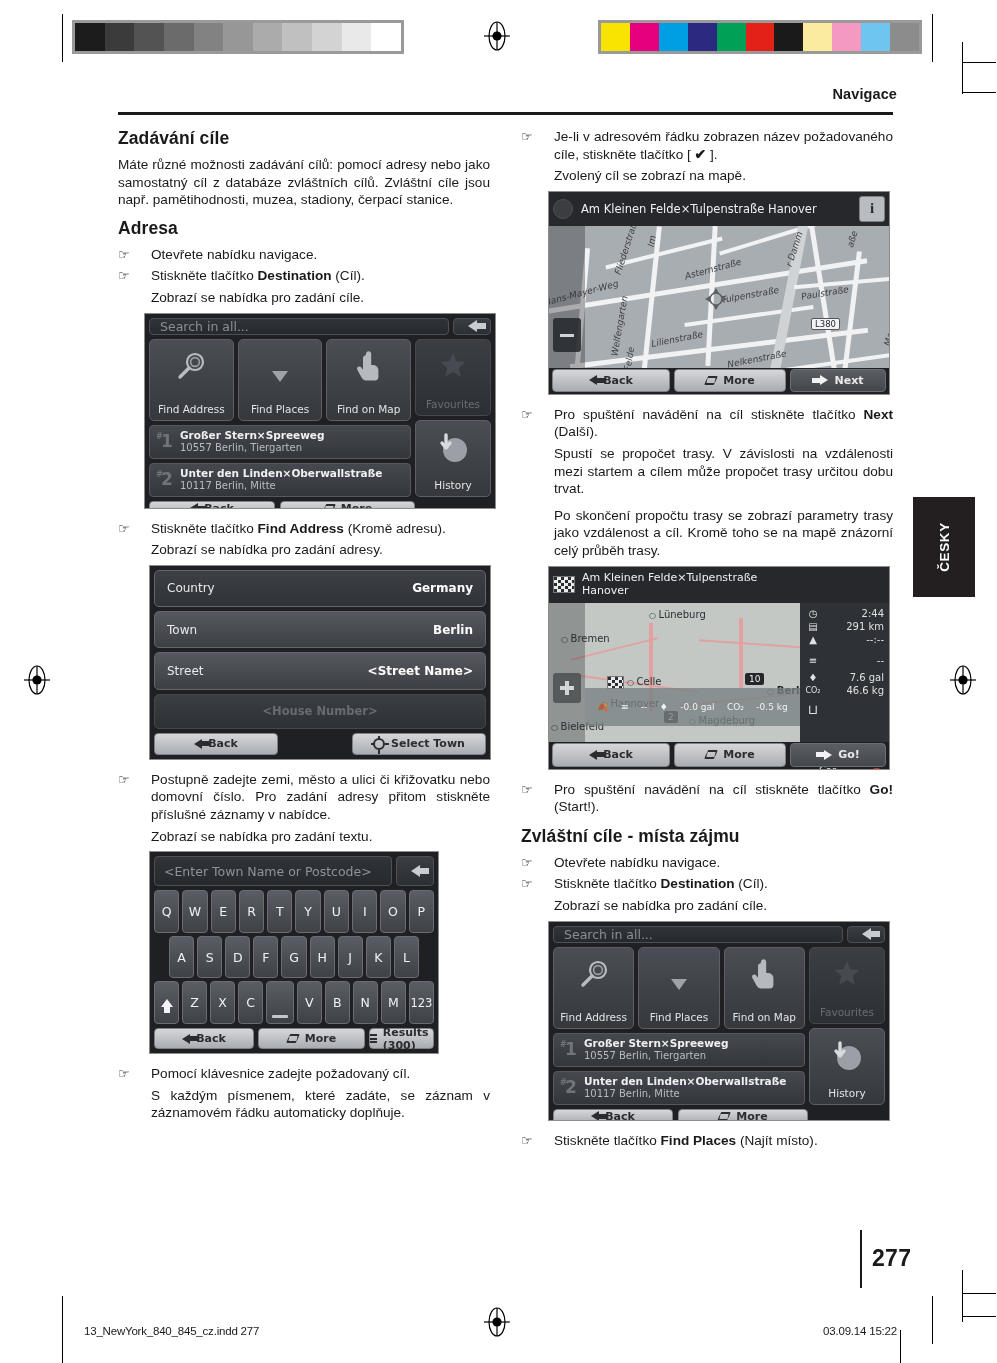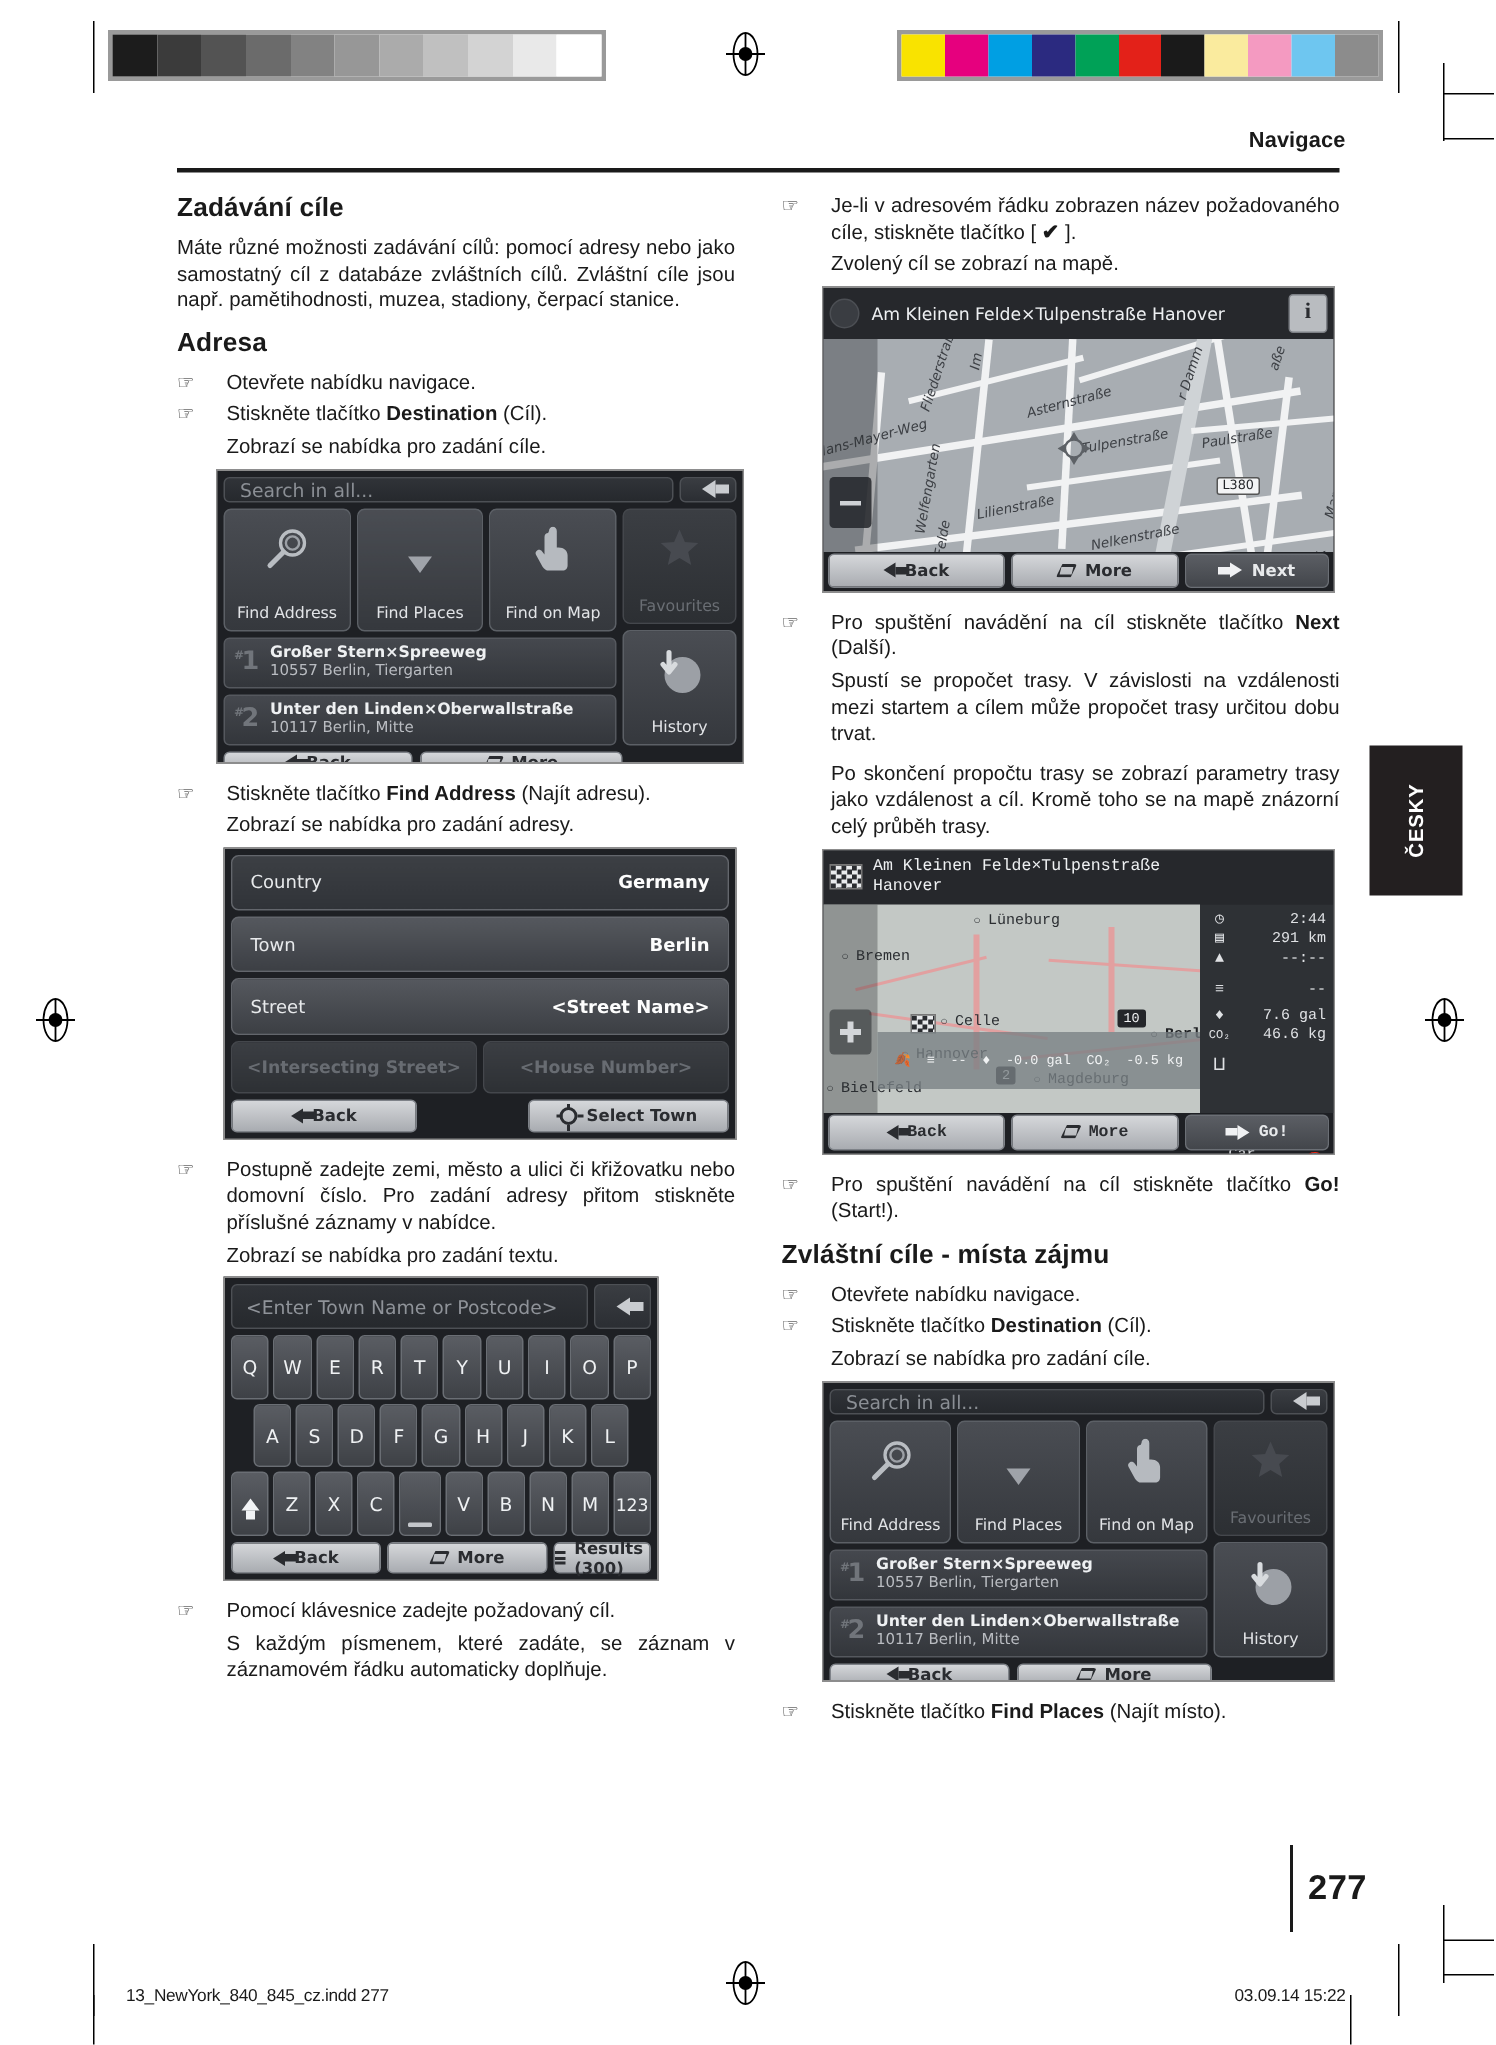--- a/index.html
+++ b/index.html
@@ -82,21 +82,21 @@
   .sub.nomargin { margin-bottom: 4px; }
   b { font-weight: bold; }
 
   
   .shot { position: relative; background: #1e2024; overflow: hidden;
           border: 1px solid #8c8c8c; font-family: "DejaVu Sans", sans-serif; }
   .shot.menu { width: 352px; height: 196px; margin: 6px 0 11px 26px; }
   .shot.addr { width: 342px; height: 195px; margin: 6px 0 11px 31px; }
   .shot.kbd  { width: 290px; height: 203px; margin: 6px 0 11px 31px; }
   .shot.map1 { width: 342px; height: 204px; margin: 6px 0 11px 27px; }
-  .shot.map2 { width: 342px; height: 204px; margin: 6px 0 11px 27px; font-family: Liberation Mono, monospace; }
+  .shot.map2 { width: 342px; height: 204px; margin: 6px 0 11px 27px; }
   .shot.menu2{ width: 342px; height: 200px; margin: 6px 0 11px 27px; }
 
   
   .dm { position:absolute; inset:4px; display:flex; flex-direction:column; gap:4px; }
   .dm-top { display:flex; gap:4px; height: 30px; }
   .dm-search { flex:1; background: linear-gradient(#303338,#26292d);
                border:1px solid #4d5055; border-radius:4px;
                display:flex; align-items:center; padding-left:10px;
                color:#8b8f95; font-size:12.5px; }
   .dm-back { width:38px; background: linear-gradient(#3a3d42,#2b2e33);
@@ -444,41 +444,40 @@
               <span class="par-ico hollow"></span>
               <span>More</span>
             </div>
         </div>
       </div>
     </div>
 
     <ul class="steps">
       <li class="step">
         <span class="glyph">☞</span>
-        <span class="txt"><span>Stiskněte tlačítko </span><b>Find Address</b><span> (Najít adresu).</span></span>
+        <span class="txt"><span>Stiskněte tlačítko </span><b>Find Address</b><span> (Kromě adresu).</span></span>
       </li>
     </ul>
     <div class="sub nomargin">Zobrazí se nabídka pro zadání adresy.</div>
 
     <div class="shot addr">
       <div class="am">
         <div class="am-row first">
           <span class="k">Country</span>
           <span class="v">Germany</span>
         </div>
         <div class="am-row">
           <span class="k">Town</span>
           <span class="v">Berlin</span>
         </div>
         <div class="am-row">
           <span class="k">Street</span>
           <span class="v">&lt;Street Name&gt;</span>
         </div>
         <div class="am-split">
-          <div class="am-half">&lt;Intersecting Street&gt;</div>
           <div class="am-half">&lt;House Number&gt;</div>
         </div>
         <div class="am-bot">
           <div class="btn b-back2">
               <span class="blk-arrow-l"></span>
               <span>Back</span>
             </div>
           <div class="btn b-seltown">
               <span class="target-ico"></span>
               <span>Select Town</span>

